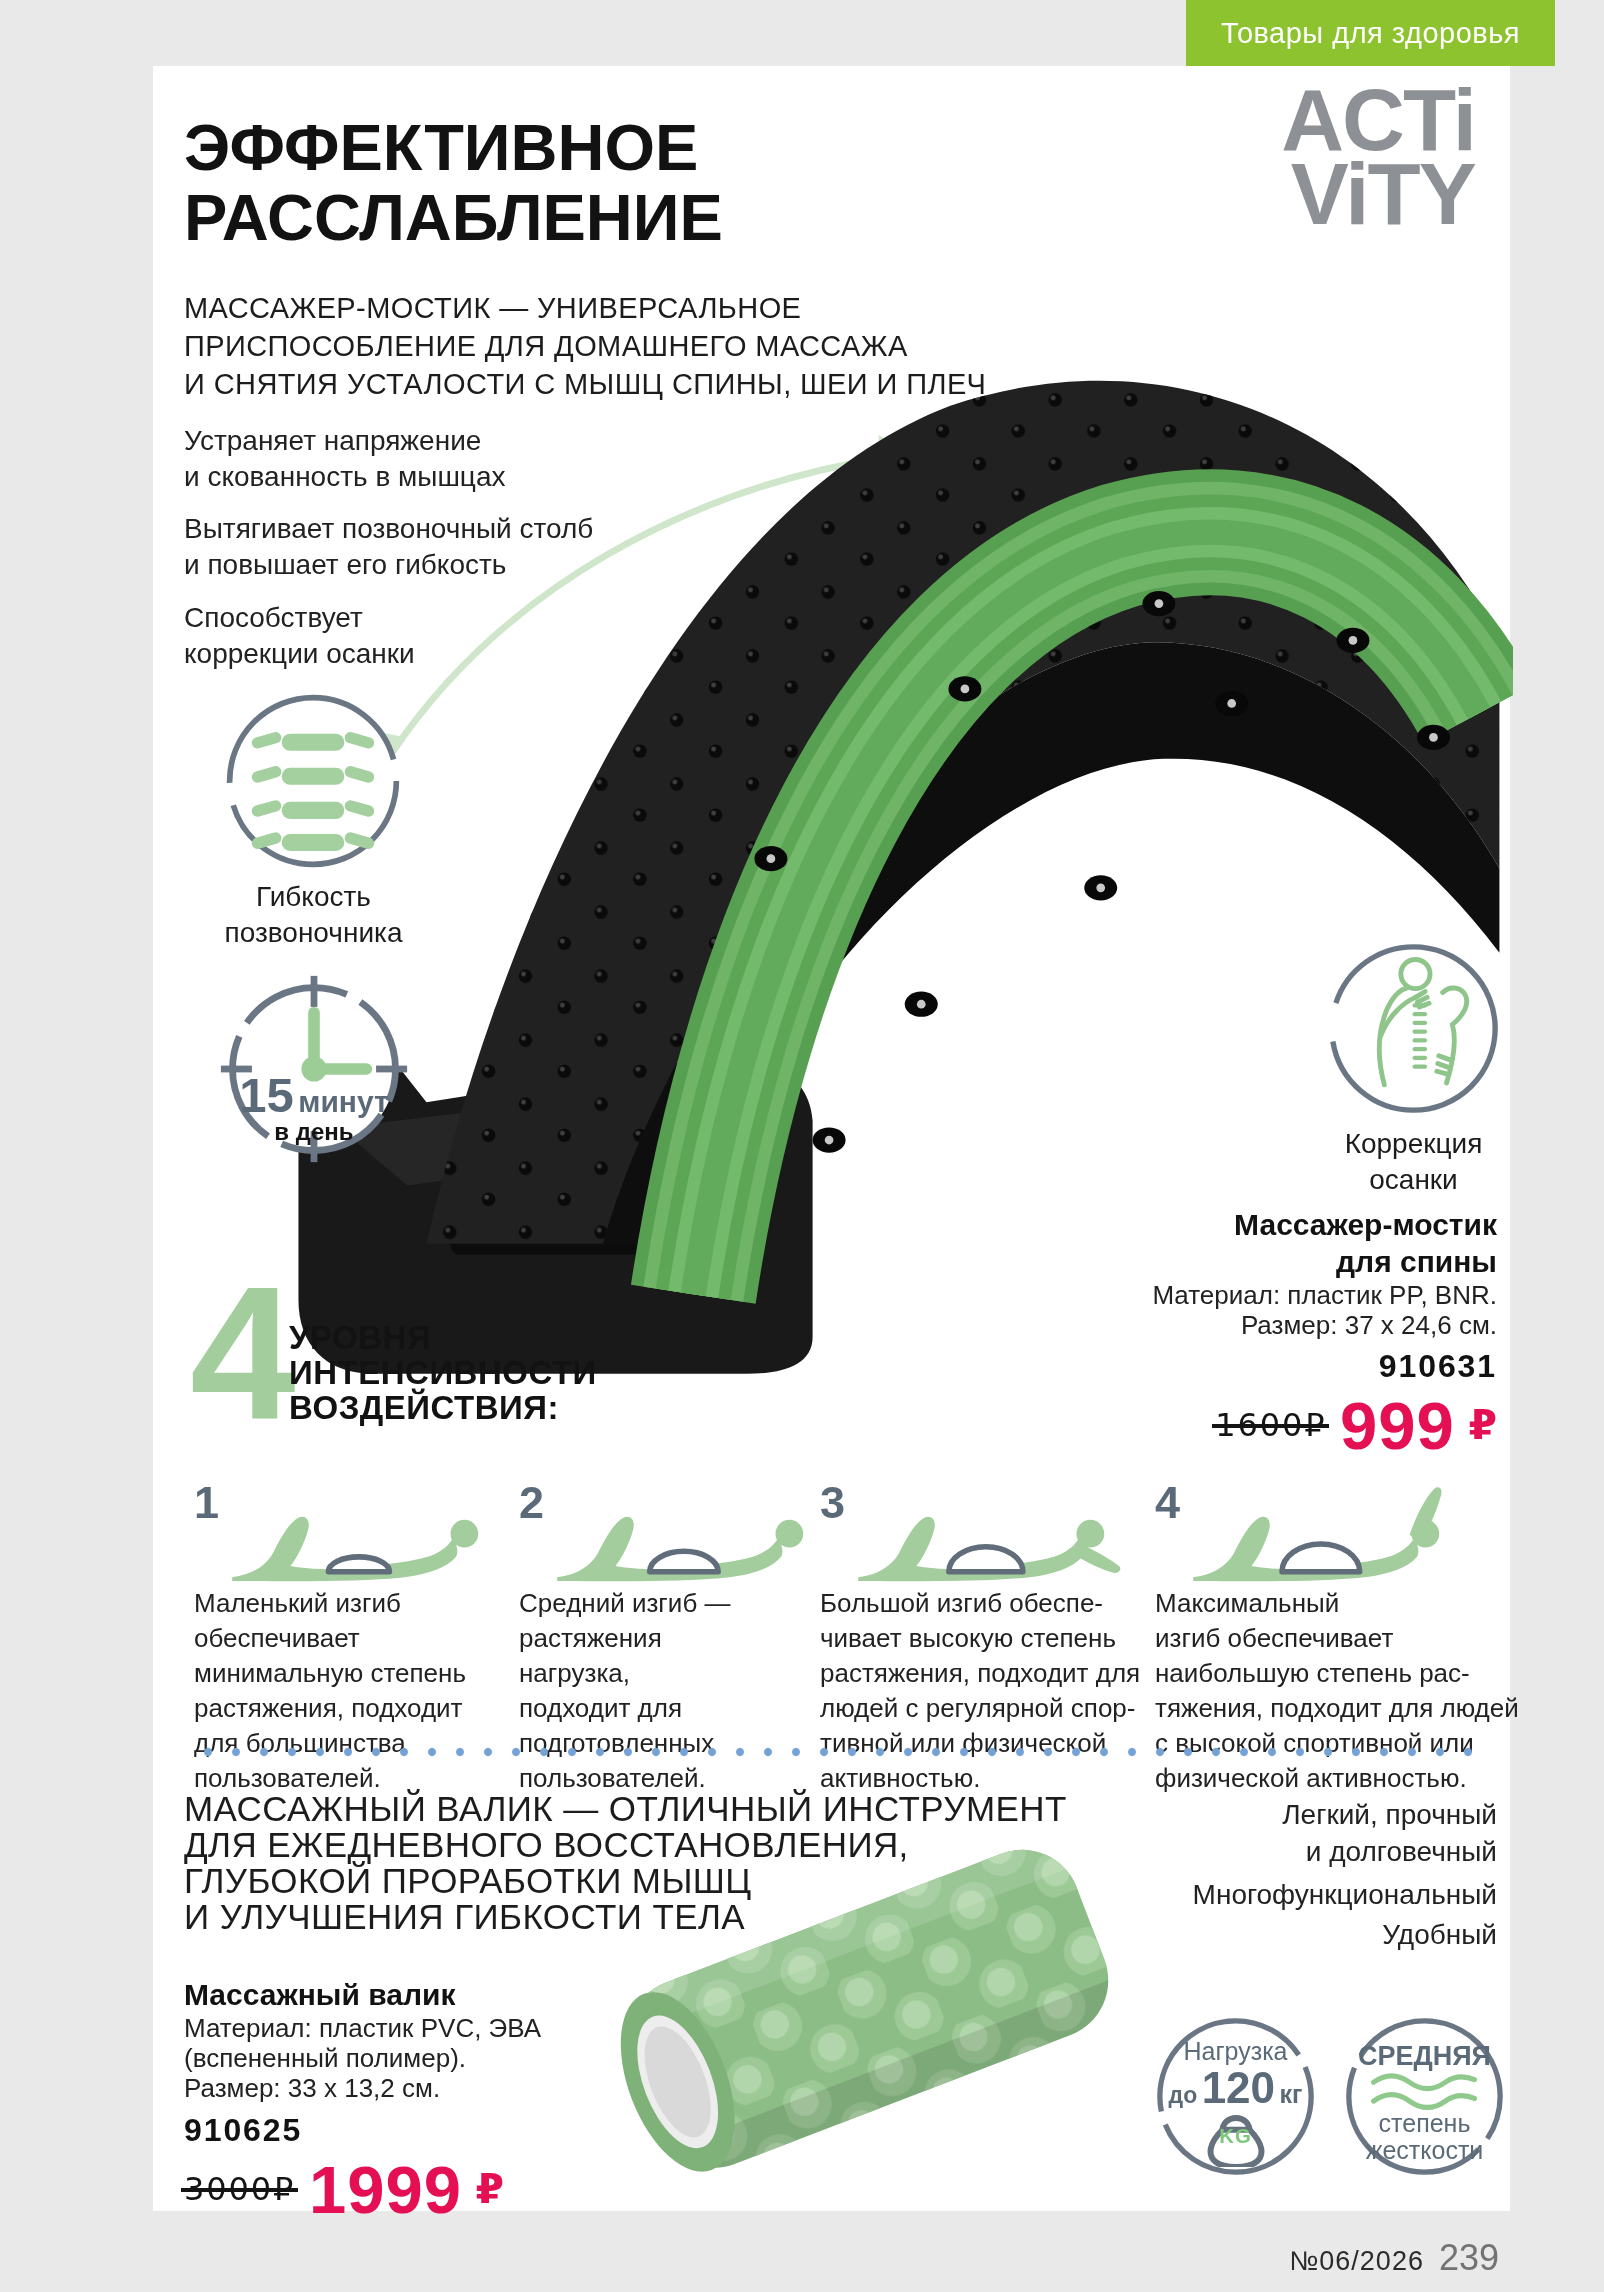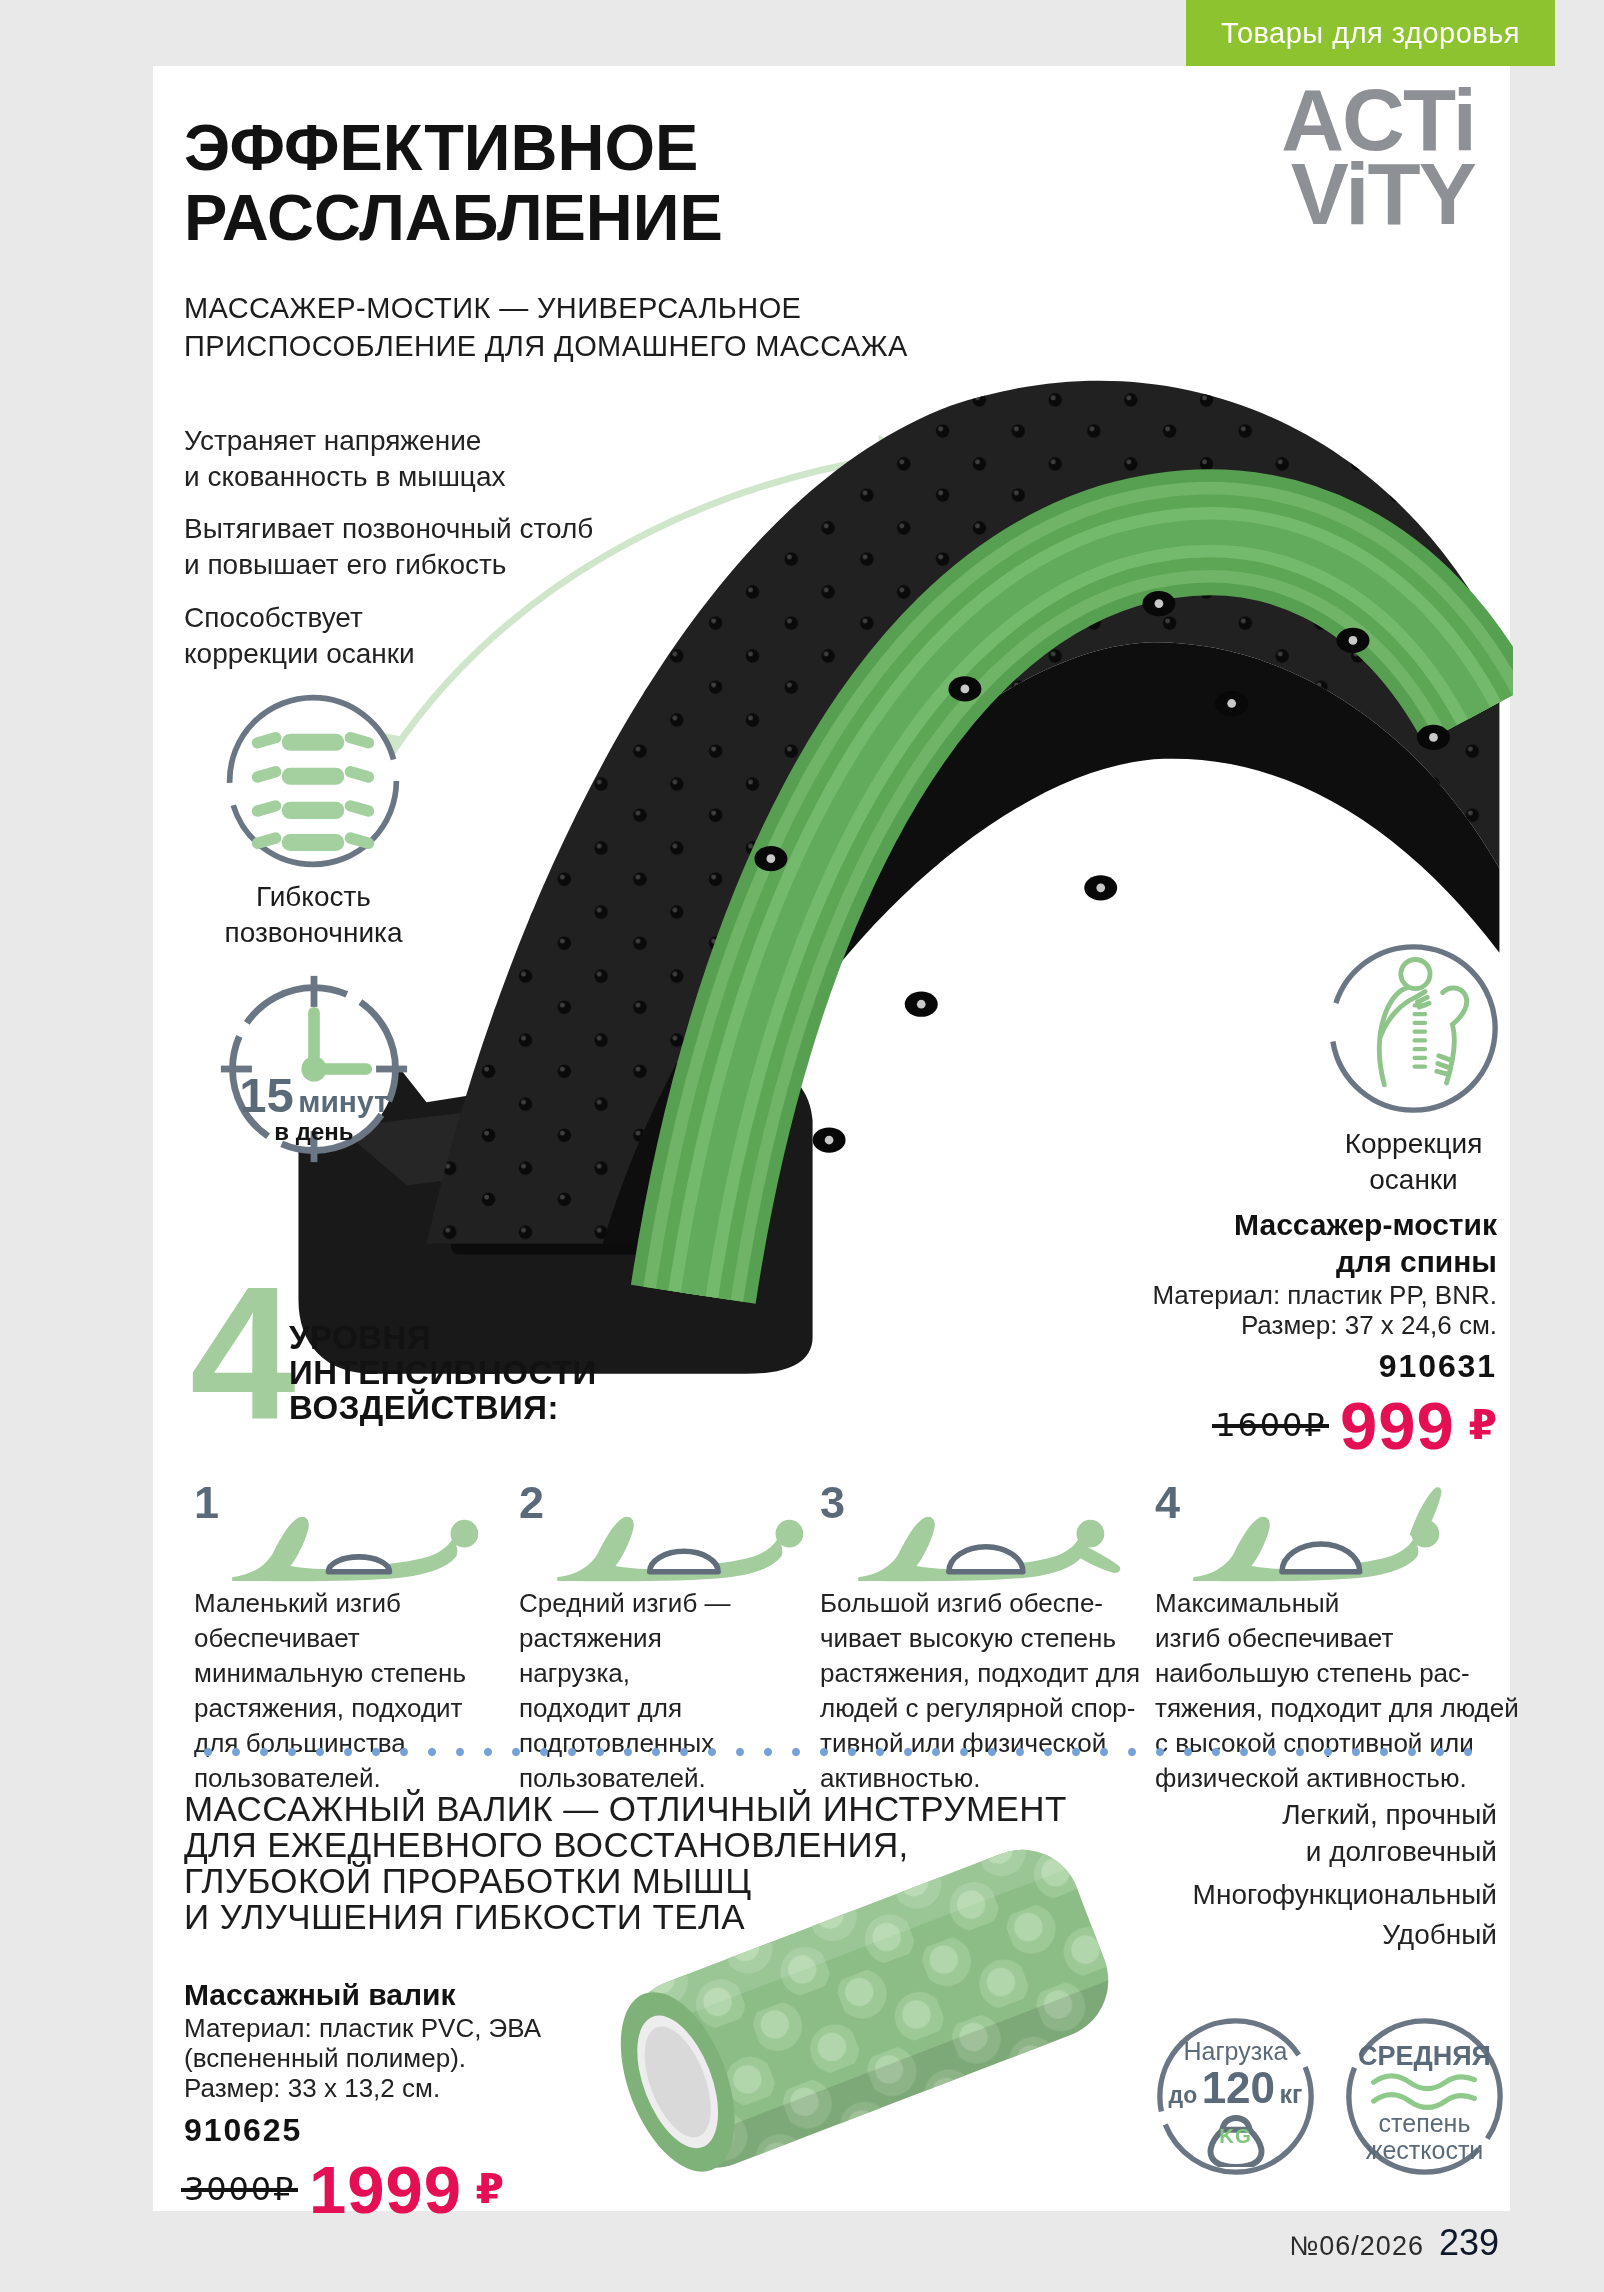--- a/index.html
+++ b/index.html
@@ -46,21 +46,21 @@
         background-image:radial-gradient(circle,#76a1d4 3.4px,transparent 4.5px);
         background-size:28px 9.7px;background-repeat:repeat-x;}
   .roller-head{position:absolute;left:184px;top:1791px;font-size:35px;font-weight:300;
                line-height:36px;color:#1c1c1c;letter-spacing:0.4px;}
   .feature{position:absolute;right:108px;text-align:right;font-size:28px;color:#222;}
   .c-badge{position:absolute;width:161px;height:161px;}
   .c-badge .ring{position:absolute;left:0;top:0;}
   .cb-t{position:absolute;left:0;width:100%;text-align:center;color:#5b6a79;}
   .footer{position:absolute;right:106px;top:2222px;display:flex;align-items:baseline;gap:15px;}
   .footer .issue{font-size:27px;font-weight:300;color:#2b2b2b;letter-spacing:1px;}
-  .footer .pagenum{font-size:36px;font-weight:500;color:#0f172a;}
+  .footer .pagenum{font-size:36px;font-weight:500;color:#737373;margin-top:15px;}
   svg{display:block;}
 </style>
 </head>
 <body>
 
 <div class="page">
   <div class="sheet"></div>
 
   <div class="banner nw">
     <span>Товары для здоровья</span>
@@ -72,20 +72,21 @@
   </div>
 
   <div class="title">
     <div class="nw">ЭФФЕКТИВНОЕ</div>
     <div class="nw">РАССЛАБЛЕНИЕ</div>
   </div>
 
   <div class="subtitle">
     <div class="nw">МАССАЖЕР-МОСТИК — УНИВЕРСАЛЬНОЕ</div>
     <div class="nw">ПРИСПОСОБЛЕНИЕ ДЛЯ ДОМАШНЕГО МАССАЖА</div>
+    <div class="nw">И СНЯТИЯ УСТАЛОСТИ С МЫШЦ СПИНЫ, ШЕИ И ПЛЕЧ</div>
   </div>
 
   <div class="benefit" style="top:423px;">
     <div class="nw">Устраняет напряжение</div>
     <div class="nw">и скованность в мышцах</div>
   </div>
   <div class="benefit" style="top:511px;">
     <div class="nw">Вытягивает позвоночный столб</div>
     <div class="nw">и повышает его гибкость</div>
   </div>

